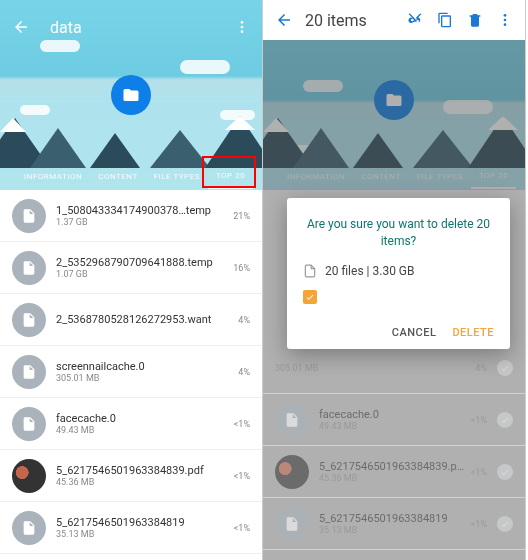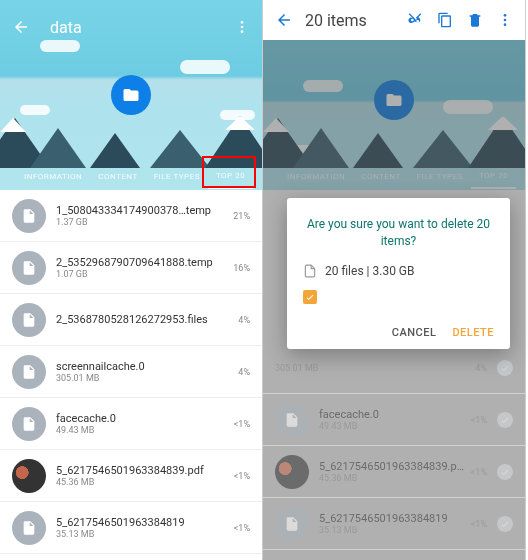--- a/index.html
+++ b/index.html
@@ -137,21 +137,21 @@
           </div>
         <div class="pct">16%</div>
       </div>
       <div class="row">
         <div class="thumb">
             <svg width="16" height="16" viewBox="0 0 24 24" fill="#fff">
               <path d="M14 2H6a2 2 0 0 0-2 2v16a2 2 0 0 0 2 2h12a2 2 0 0 0 2-2V8l-6-6zM13 9V3.5L18.5 9H13z"></path>
             </svg>
           </div>
         <div class="info">
-            <div class="fname">2_5368780528126272953.files</div>
+            <div class="fname">2_5368780528126272953.want</div>
           </div>
         <div class="pct">4%</div>
       </div>
       <div class="row">
         <div class="thumb">
             <svg width="16" height="16" viewBox="0 0 24 24" fill="#fff">
               <path d="M14 2H6a2 2 0 0 0-2 2v16a2 2 0 0 0 2 2h12a2 2 0 0 0 2-2V8l-6-6zM13 9V3.5L18.5 9H13z"></path>
             </svg>
           </div>
         <div class="info">

